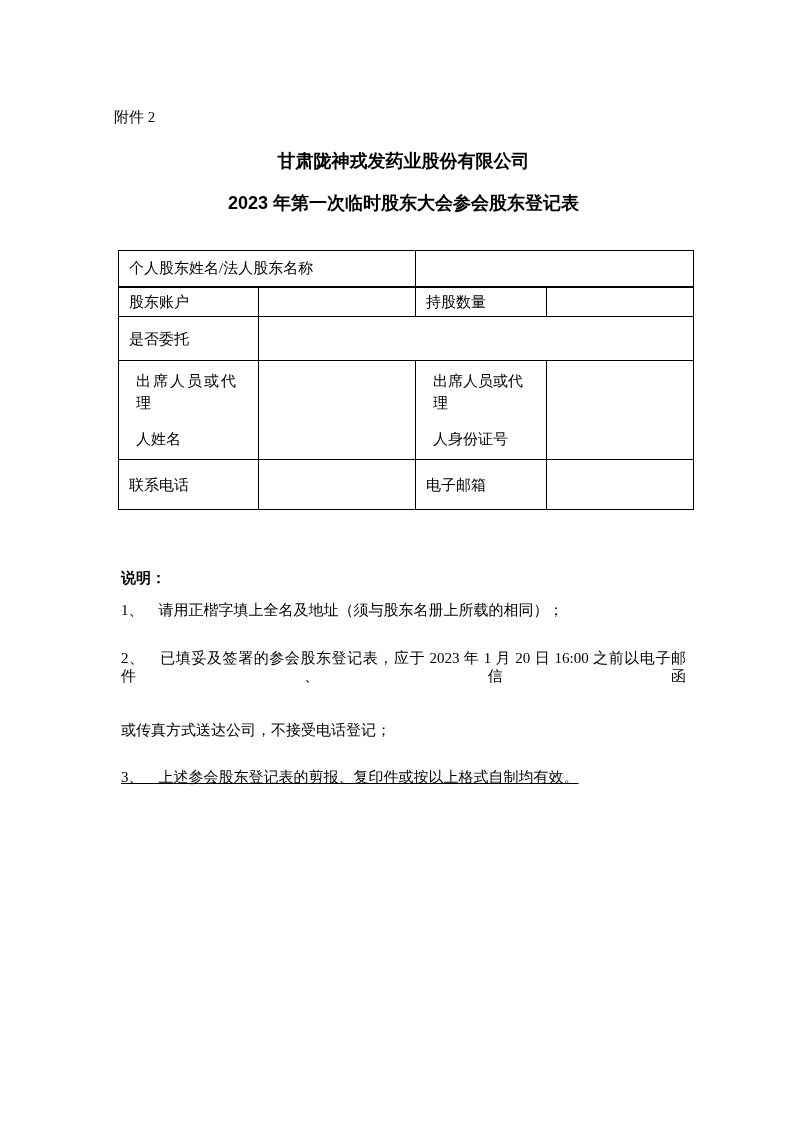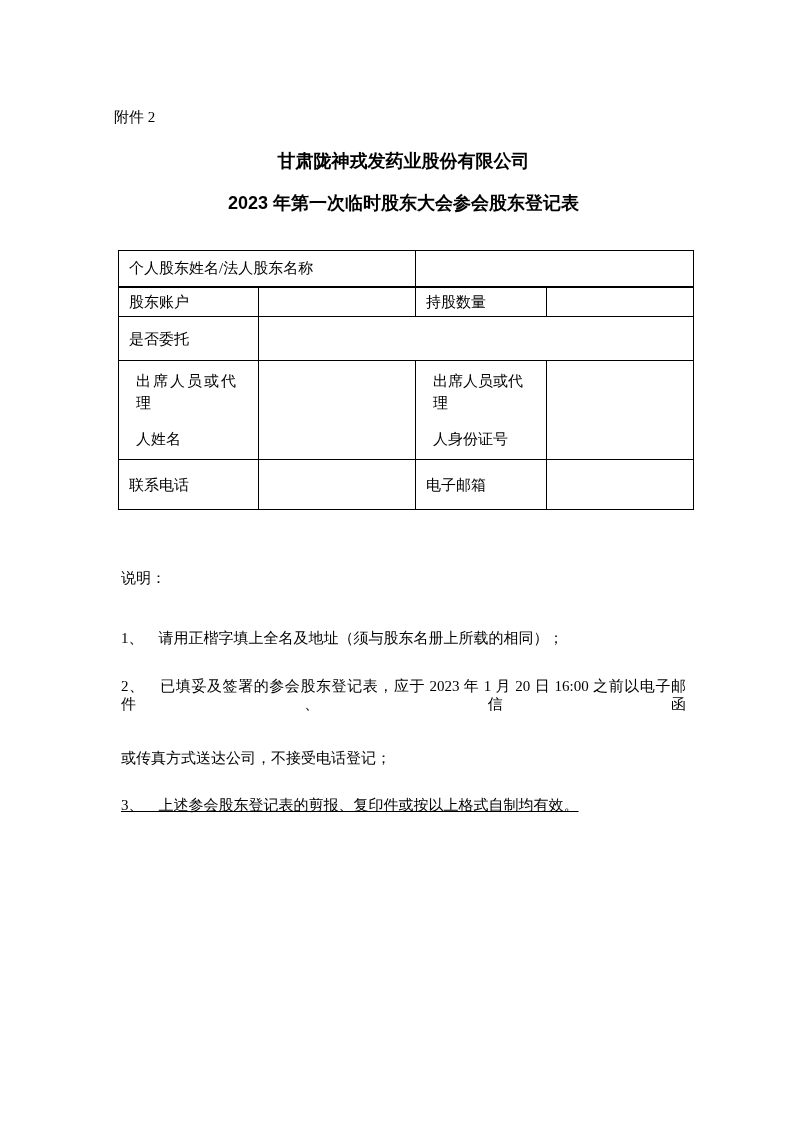--- a/index.html
+++ b/index.html
@@ -49,24 +49,24 @@
   tr.r5 td { height: 64px; }
   tr.r6 td { height: 50px; }
   .spread { letter-spacing: 2px; }
 
   .notes {
     position: absolute; left: 100px; top: 548px; width: 593px;
     font-size: 15px; line-height: 18px;
   }
   .notes-title {
     font-family: "Liberation Sans", "DejaVu Sans", sans-serif;
-    font-weight: normal;
+    font-weight: bold;
   }
   .note-line { white-space: nowrap; }
-  .ni1 { margin-top: 28px; }
+  .ni1 { margin-top: 0; }
   .ni2a {
     margin-top: 16px;
     white-space: normal;
     text-align: justify;
     text-align-last: justify;
   }
   .ni2b { margin-top: 22px; }
   .ni3 { margin-top: 15px; text-decoration: underline; }
 </style>
 </head>

